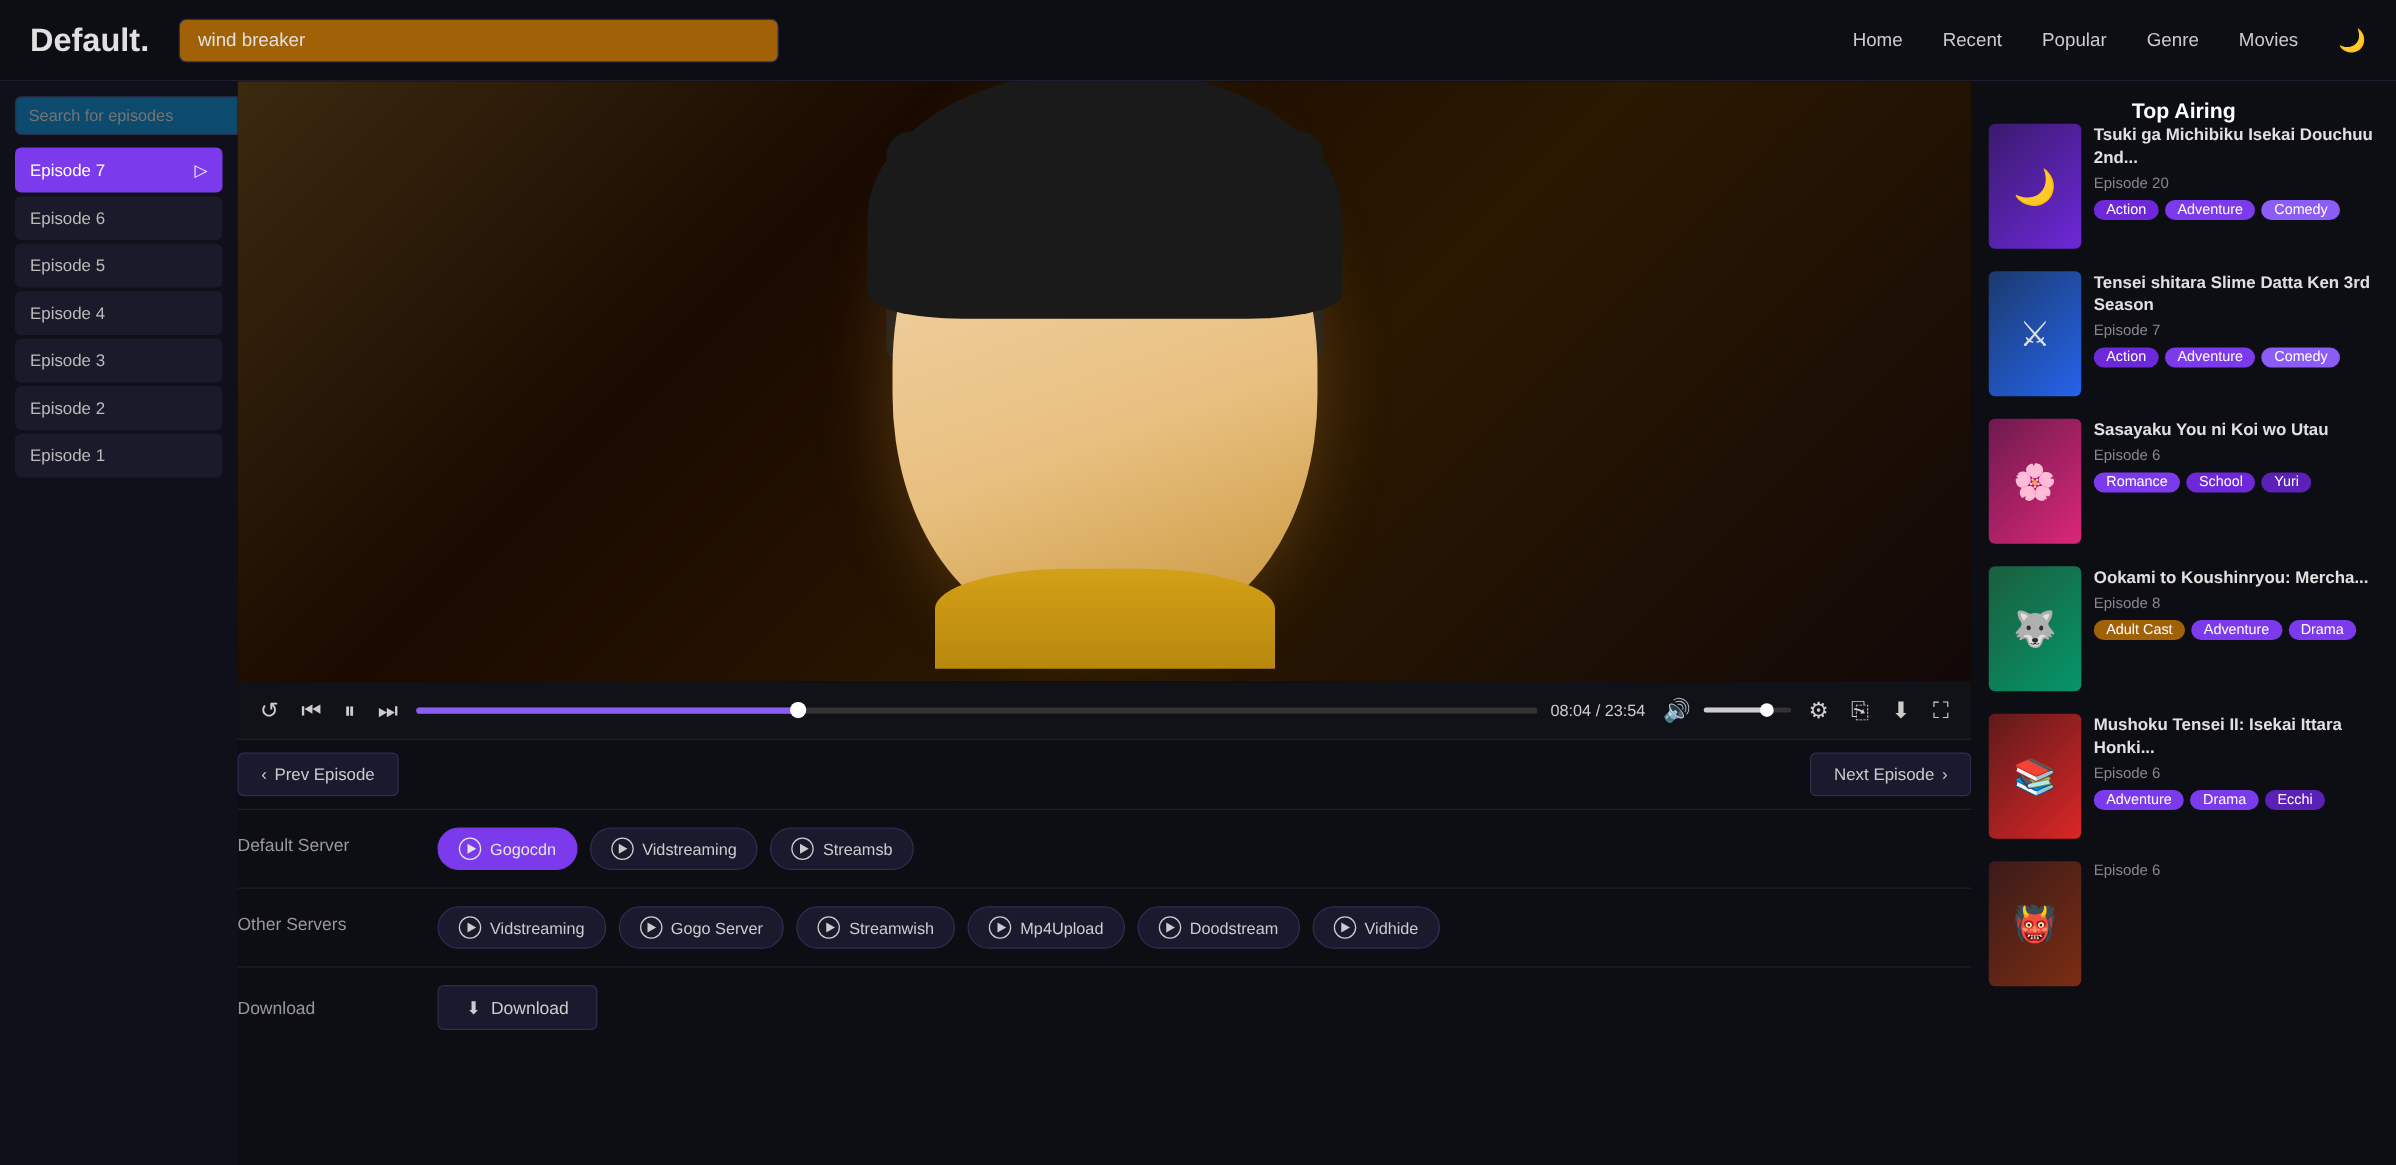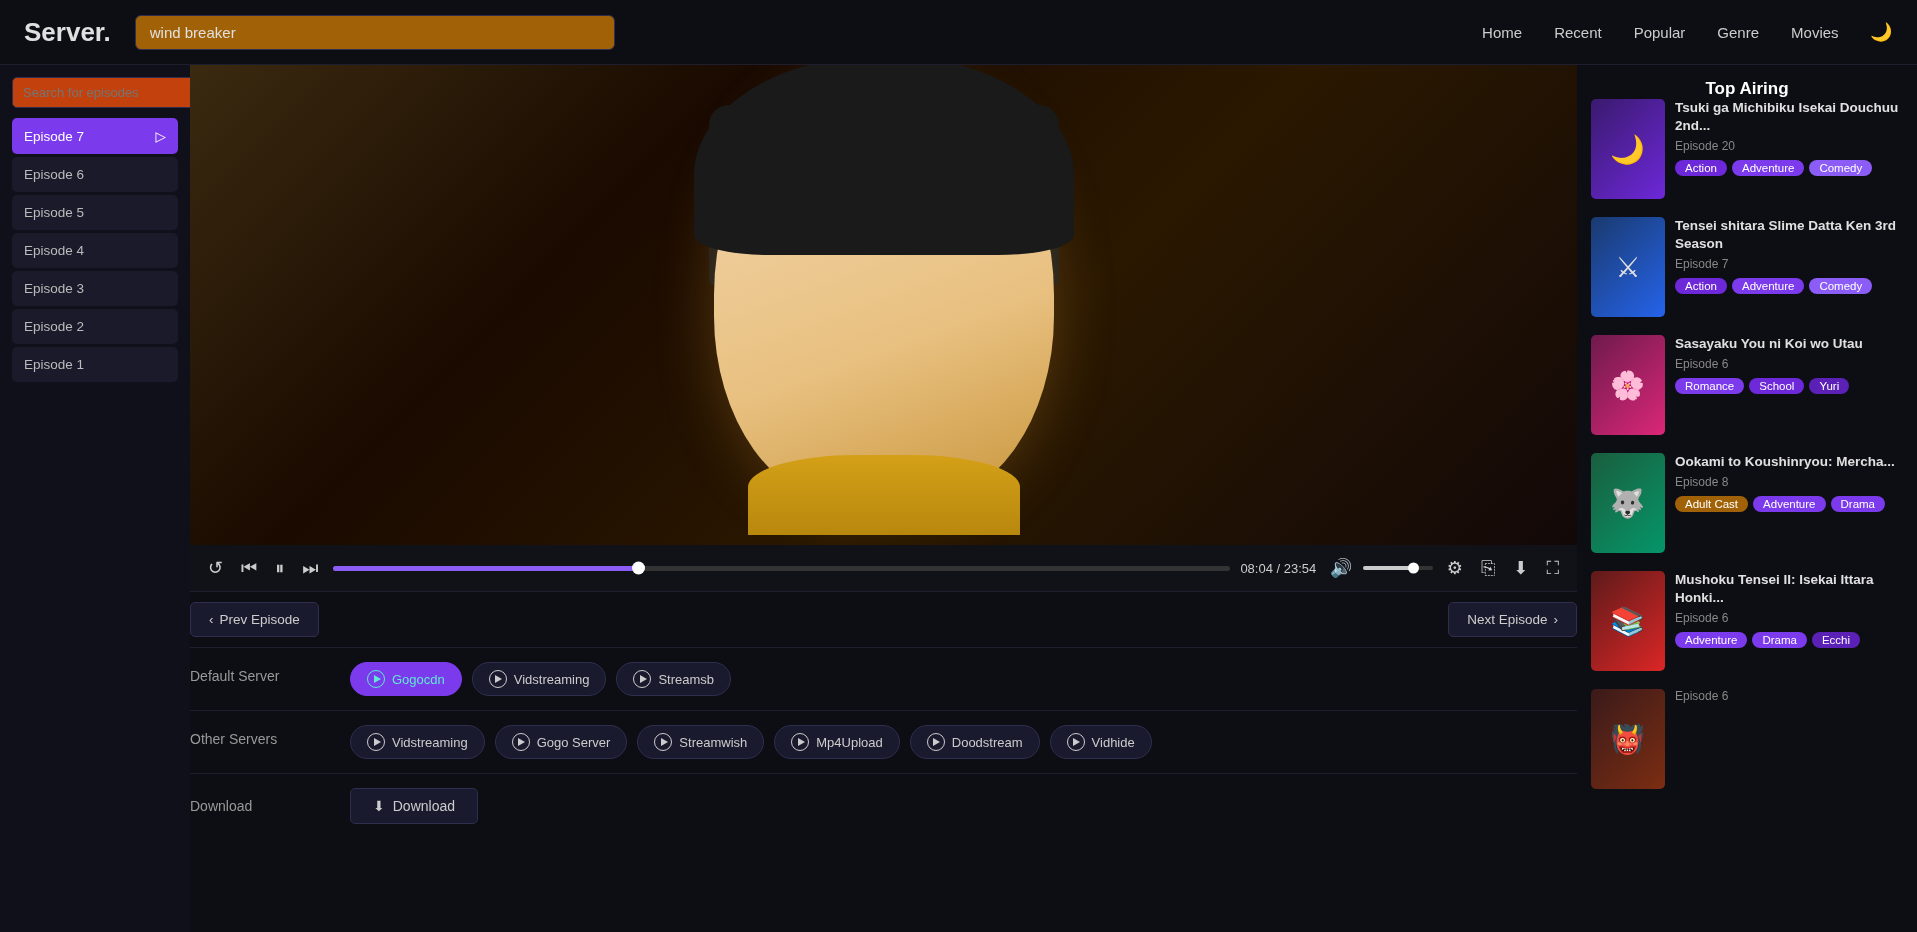--- a/index.html
+++ b/index.html
@@ -71,21 +71,21 @@
       min-height: calc(932px - 65px);
       flex-shrink: 0;
     }
     .episode-search-wrap {
       display: flex;
       gap: 6px;
       margin-bottom: 10px;
     }
     .episode-search {
       flex: 1;
-      background: #c2410c;
+      background: #0c4a6e;
       border: 1px solid #2e2e4e;
       border-radius: 5px;
       padding: 7px 10px;
       color: #ccc;
       font-size: 13px;
       outline: none;
     }
     .sort-btn {
       background: #1a1a2e;
       border: 1px solid #2e2e4e;
@@ -302,21 +302,21 @@
       padding: 7px 16px;
       cursor: pointer;
       font-size: 13px;
       display: flex;
       align-items: center;
       gap: 7px;
     }
     .server-btn.active {
       background: #7c3aed;
       border-color: #7c3aed;
-      color: #5eead4;
+      color: #e5e5e5;
     }
     .play-circle {
       width: 18px;
       height: 18px;
       border: 1.5px solid currentColor;
       border-radius: 50%;
       display: inline-flex;
       align-items: center;
       justify-content: center;
       flex-shrink: 0;
@@ -423,21 +423,21 @@
     .thumb-3 { background: linear-gradient(135deg, #6e1a4e, #db2777); }
     .thumb-4 { background: linear-gradient(135deg, #1a5e3e, #059669); }
     .thumb-5 { background: linear-gradient(135deg, #5e1a1a, #dc2626); }
     .thumb-6 { background: linear-gradient(135deg, #3a1a1a, #7c2d12); }
   </style>
 </head>
 <body>
 
 <div class="header">
   <div class="logo">
-    <span>Server.</span>
+    <span>Default.</span>
   </div>
   <input class="search-bar" type="text" value="wind breaker" style="">
   <nav class="nav">
     <a>Home</a>
     <a>Recent</a>
     <a>Popular</a>
     <a>Genre</a>
     <a>Movies</a>
     <span class="moon-icon">🌙</span>
   </nav>

